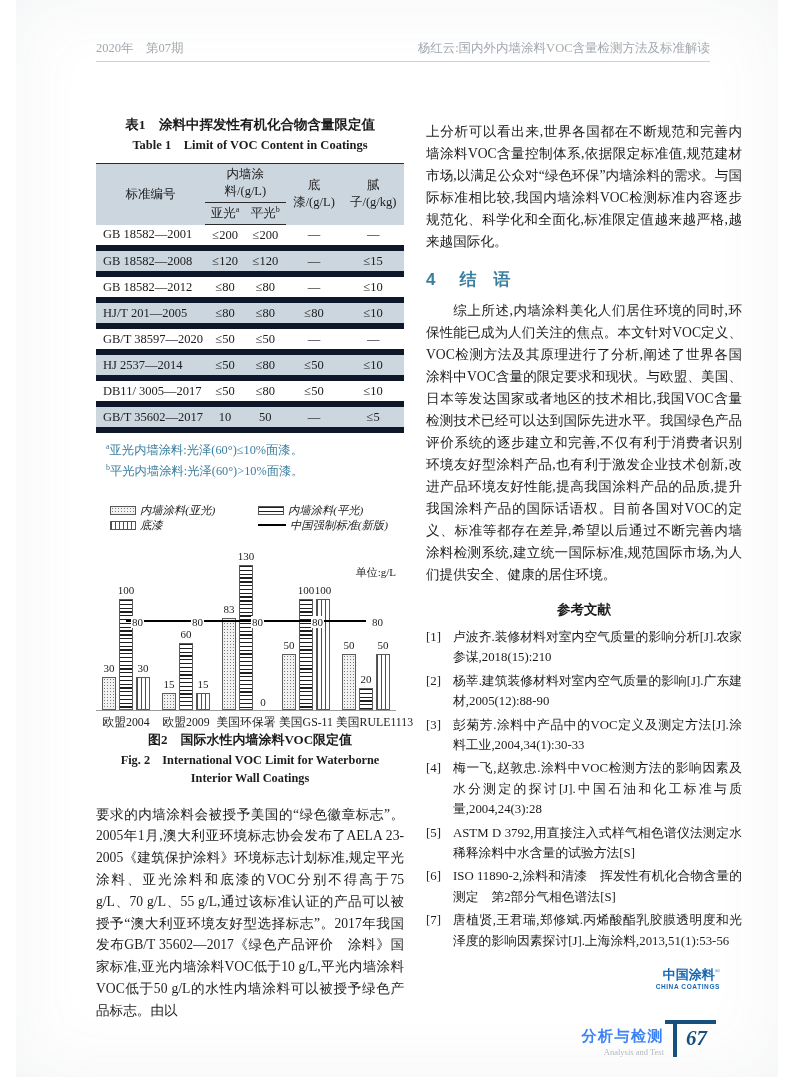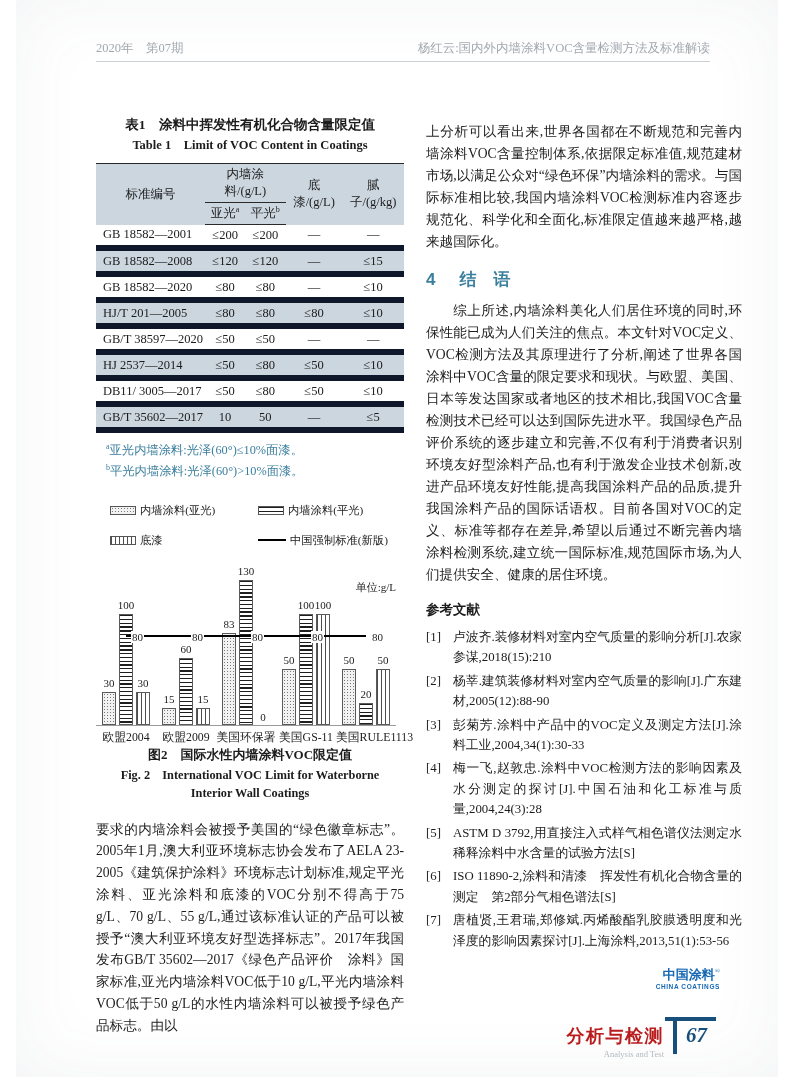--- a/index.html
+++ b/index.html
@@ -34,22 +34,22 @@
   th.span-head{border-bottom:1px solid #2a2a2a !important;}
   table.voc td:first-child{text-align:left;padding-left:7px;white-space:nowrap;}
   table.voc tbody tr{border-bottom:6px solid #0f172a;}
   table.voc tbody tr.shaded{background:var(--table-shade);}
   sup{font-size:8px;}
 
   .tbl-notes{margin:7px 0 0 10px;color:var(--accent-teal);font-size:12.3px;line-height:1.65;}
 
   
   .chart{margin-top:22px;position:relative;}
-  .legend{display:grid;grid-template-columns:148px 1fr;row-gap:15px;margin-left:14px;
-          font-size:11.3px;align-items:center;}
+  .legend{display:grid;grid-template-columns:148px 1fr;row-gap:0;margin-left:14px;
+          font-size:11.3px;align-items:center;font-style:italic;}
   .legend-item{display:flex;align-items:center;gap:4px;white-space:nowrap;}
   .swatch{display:inline-block;width:26px;height:9px;border:1px solid #555;flex:none;}
   .swatch-line{display:inline-block;width:28px;height:2px;background:#000;border:none;flex:none;}
   .pat-dots{background-color:#f2f2f2;background-image:radial-gradient(#787878 0.8px,transparent 0.9px);
             background-size:3px 3px;}
   .pat-hlines{background:repeating-linear-gradient(to bottom,#1e1e1e 0,#1e1e1e 1.3px,#ffffff 1.3px,#ffffff 3.8px);}
   .pat-vlines{background:repeating-linear-gradient(to right,#4d4d4d 0,#4d4d4d 1.3px,#ffffff 1.3px,#ffffff 4px);}
 
   .plot{position:relative;margin-top:28px;width:300px;height:150px;border-bottom:1px solid #9a9a9a;}
   .unit-label{position:absolute;right:0;top:4px;font-size:11px;color:#222;margin-left:40px;}
@@ -65,37 +65,37 @@
 
   
   .para{font-size:13.6px;line-height:22px;text-align:justify;}
   .col-left .para{margin-top:16px;line-height:21.8px;}
   .para-indent{text-indent:2em;}
 
   .section-heading{margin:15px 0 9px 0;color:var(--accent-teal);
                    font-family:"Liberation Sans","DejaVu Sans",sans-serif;
                    font-weight:bold;font-size:17px;display:flex;gap:24px;align-items:baseline;}
 
-  .refs-title{font-weight:bold;font-size:13.5px;margin:15px 0 8px;}
+  .refs-title{text-align:center;font-weight:bold;font-size:13.5px;margin:15px 0 8px;}
   .ref{display:flex;font-size:12.8px;line-height:20.4px;margin-bottom:3px;}
   .ref-no{width:27px;flex:none;}
   .ref-text{flex:1;text-align:justify;}
 
   
   .logo{margin-top:14px;text-align:right;padding-right:22px;color:var(--logo-blue);line-height:1.15;}
   .logo-cn{font-family:"Liberation Sans","DejaVu Sans",sans-serif;font-weight:bold;font-size:13px;}
   .logo-reg{font-size:7px;vertical-align:super;}
   .logo-en{font-family:"Liberation Sans","DejaVu Sans",sans-serif;font-weight:bold;
            font-size:6.5px;letter-spacing:0.6px;}
 
   
   .footer{position:absolute;right:62px;bottom:18px;display:flex;align-items:flex-start;}
   .footer-text{text-align:right;margin-right:9px;padding-top:7px;}
   .footer-cn{font-family:"Liberation Sans","DejaVu Sans",sans-serif;font-weight:bold;
-             font-size:18px;color:#b91c1c;letter-spacing:1.5px;}
+             font-size:15px;color:#3b82f6;letter-spacing:1.5px;}
   .footer-en{font-size:8.5px;color:#b3b9bf;margin-top:1px;}
   .pagenum{position:relative;padding:6px 9px 8px 13px;}
   .pagenum .bar-top{position:absolute;top:0;left:-8px;right:0;height:4px;background:var(--footer-blue);}
   .pagenum .bar-left{position:absolute;top:0;left:0;width:4px;height:37px;background:var(--footer-blue);}
   .pagenum .num{font-style:italic;font-weight:bold;font-size:21px;color:var(--footer-blue);}
 </style>
 </head>
 <body>
 
 <div class="page">
@@ -133,21 +133,21 @@
             <td>—</td>
           </tr>
           <tr class="shaded">
             <td>GB 18582—2008</td>
             <td>≤120</td>
             <td>≤120</td>
             <td>—</td>
             <td>≤15</td>
           </tr>
           <tr>
-            <td>GB 18582—2020</td>
+            <td>GB 18582—2012</td>
             <td>≤80</td>
             <td>≤80</td>
             <td>—</td>
             <td>≤10</td>
           </tr>
           <tr class="shaded">
             <td>HJ/T 201—2005</td>
             <td>≤80</td>
             <td>≤80</td>
             <td>≤80</td>

